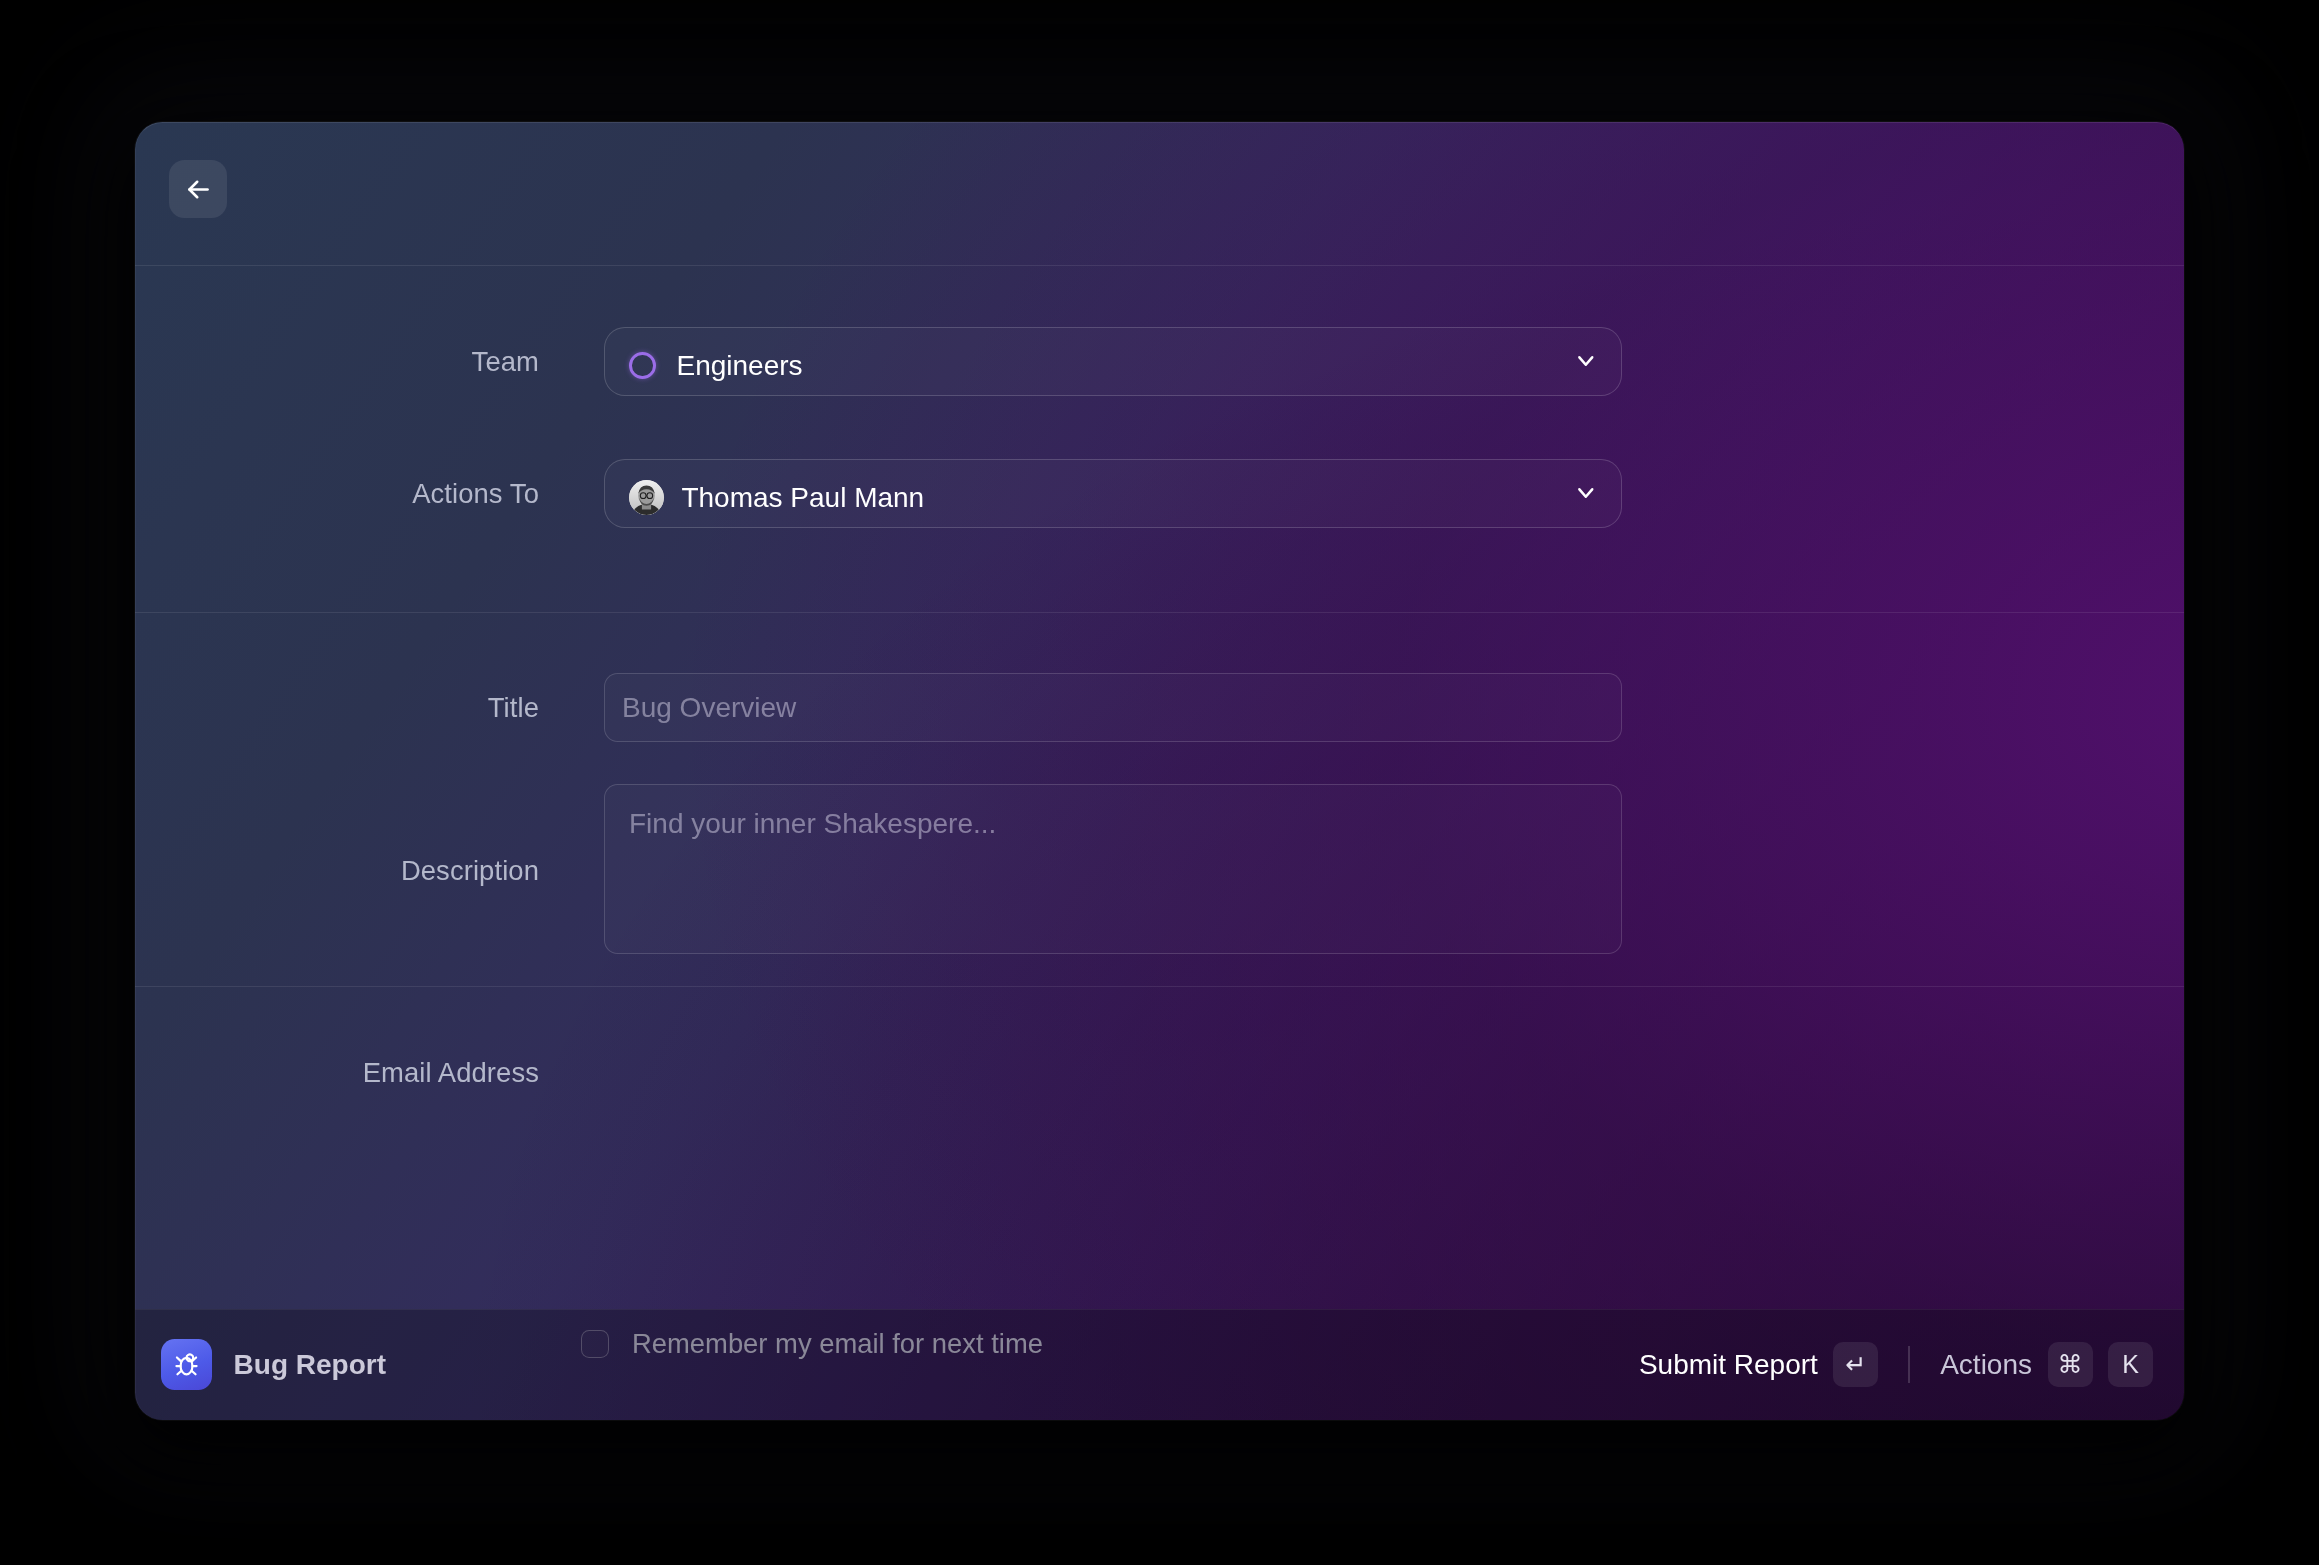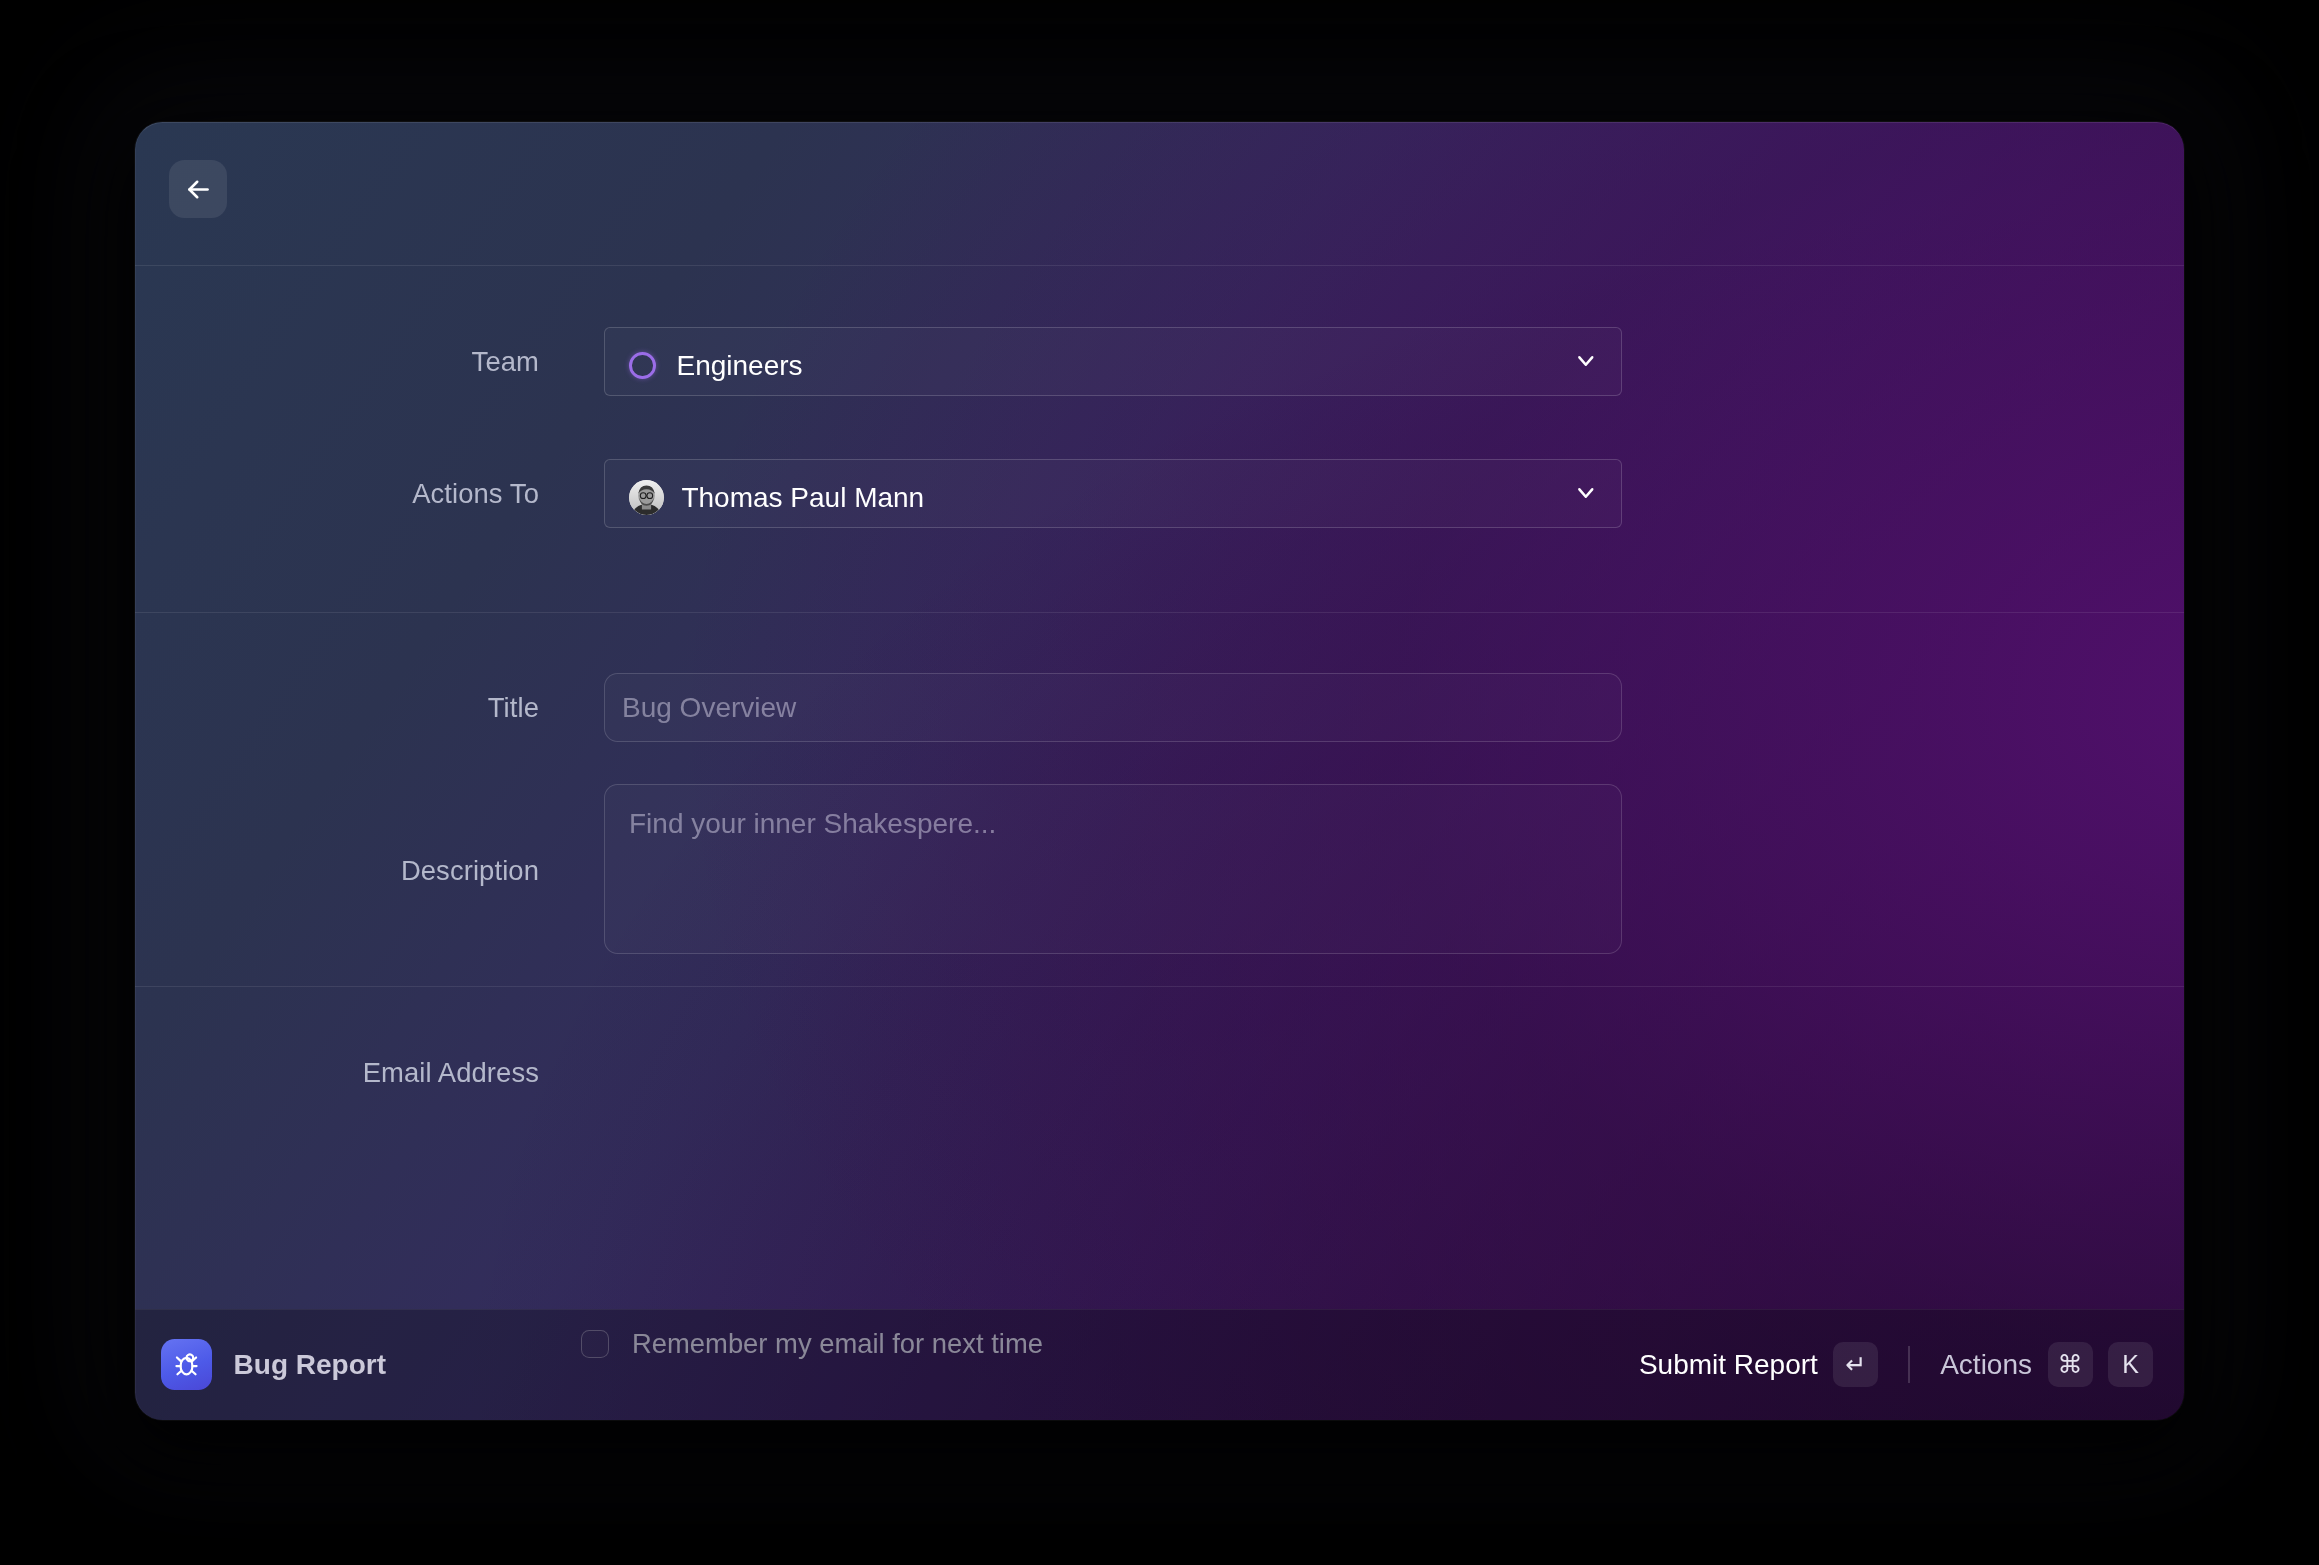--- a/index.html
+++ b/index.html
@@ -120,21 +120,21 @@
   
   .control {
     width: 1018px;
   }
 
   
   .select-box {
     position: relative;
     width: 1018px;
     height: 69px;
-    border-radius: 6px;
+    border-radius: 21px;
     border: 0.9px solid rgba(255,255,255,0.17);
     background: rgba(255,255,255,0.025);
     display: flex;
     align-items: center;
     padding: 8px 24px 0 24px;
     cursor: pointer;
   }
   .select-value {
     color: #ffffff;
     font-size: 28px;

